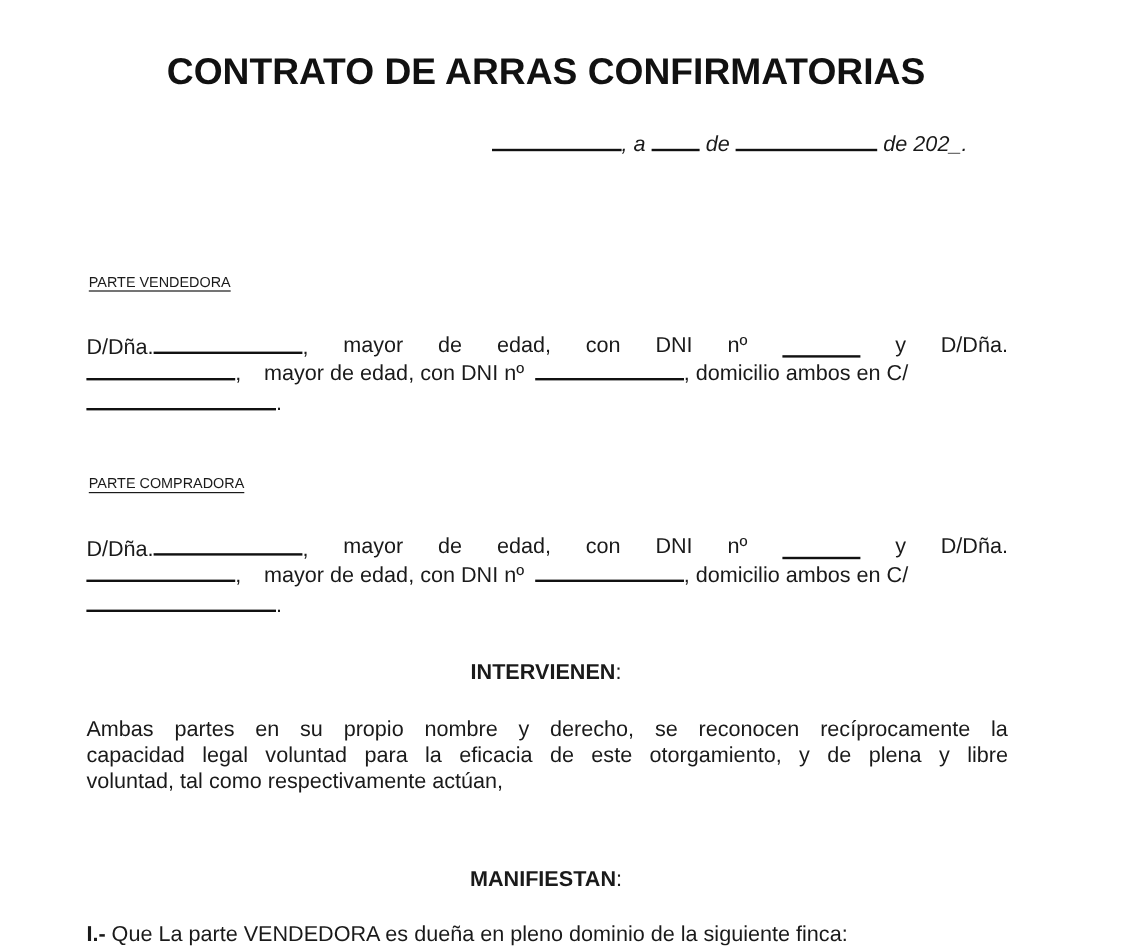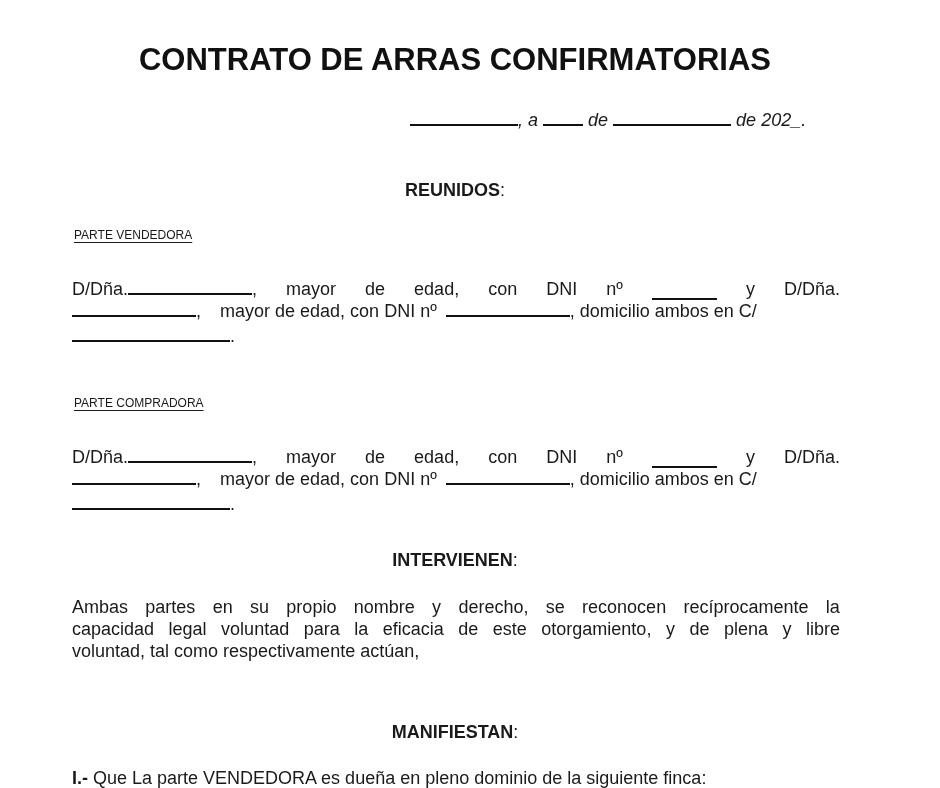--- a/index.html
+++ b/index.html
@@ -14,41 +14,38 @@
       font-size: 31px; font-weight: bold; color: #111;
     }
     .date-line { top: 106px; left: 410px; font-size: 18px; font-style: italic; }
     .blank { display: inline-block; border-bottom: 2px solid #111; height: 18px; vertical-align: baseline; }
     .section-heading {
       left: 0; width: 910px; text-align: center; font-size: 18px; font-weight: bold;
     }
     .section-heading .colon { font-weight: normal; }
     .subheading { left: 74px; font-size: 12px; text-decoration: underline; text-underline-offset: 3px; }
     .para-line { left: 72px; width: 768px; font-size: 18px; }
-    .justify { display: flex; justify-content: space-between; align-items: flex-end; gap: 29px; }
+    .justify { display: flex; justify-content: space-between; align-items: center; gap: 29px; }
     .jline { display: flex; justify-content: space-between; }
   </style>
 </head>
 <body>
 
 <div class="page">
 
   <div class="abs title">CONTRATO DE ARRAS CONFIRMATORIAS</div>
 
   <div class="abs date-line">
     <span class="blank" style="width:108px"></span><span>, a</span>
     <span class="blank" style="width:40px"></span>
     <span>de</span>
     <span class="blank" style="width:118px"></span>
     <span>de 202_.</span>
   </div>
 
-  <div class="abs section-heading" style="top:180px">
-    <span>REUNIDOS</span><span class="colon">:</span>
-  </div>
 
   <div class="abs subheading" style="top:228px">PARTE VENDEDORA</div>
 
   <div class="abs para-line justify" style="top:275px">
     <span><span>D/Dña.</span><span class="blank" style="width:124px"></span><span>,</span></span>
     <span>mayor</span>
     <span>de</span>
     <span>edad,</span>
     <span>con</span>
     <span>DNI</span>

